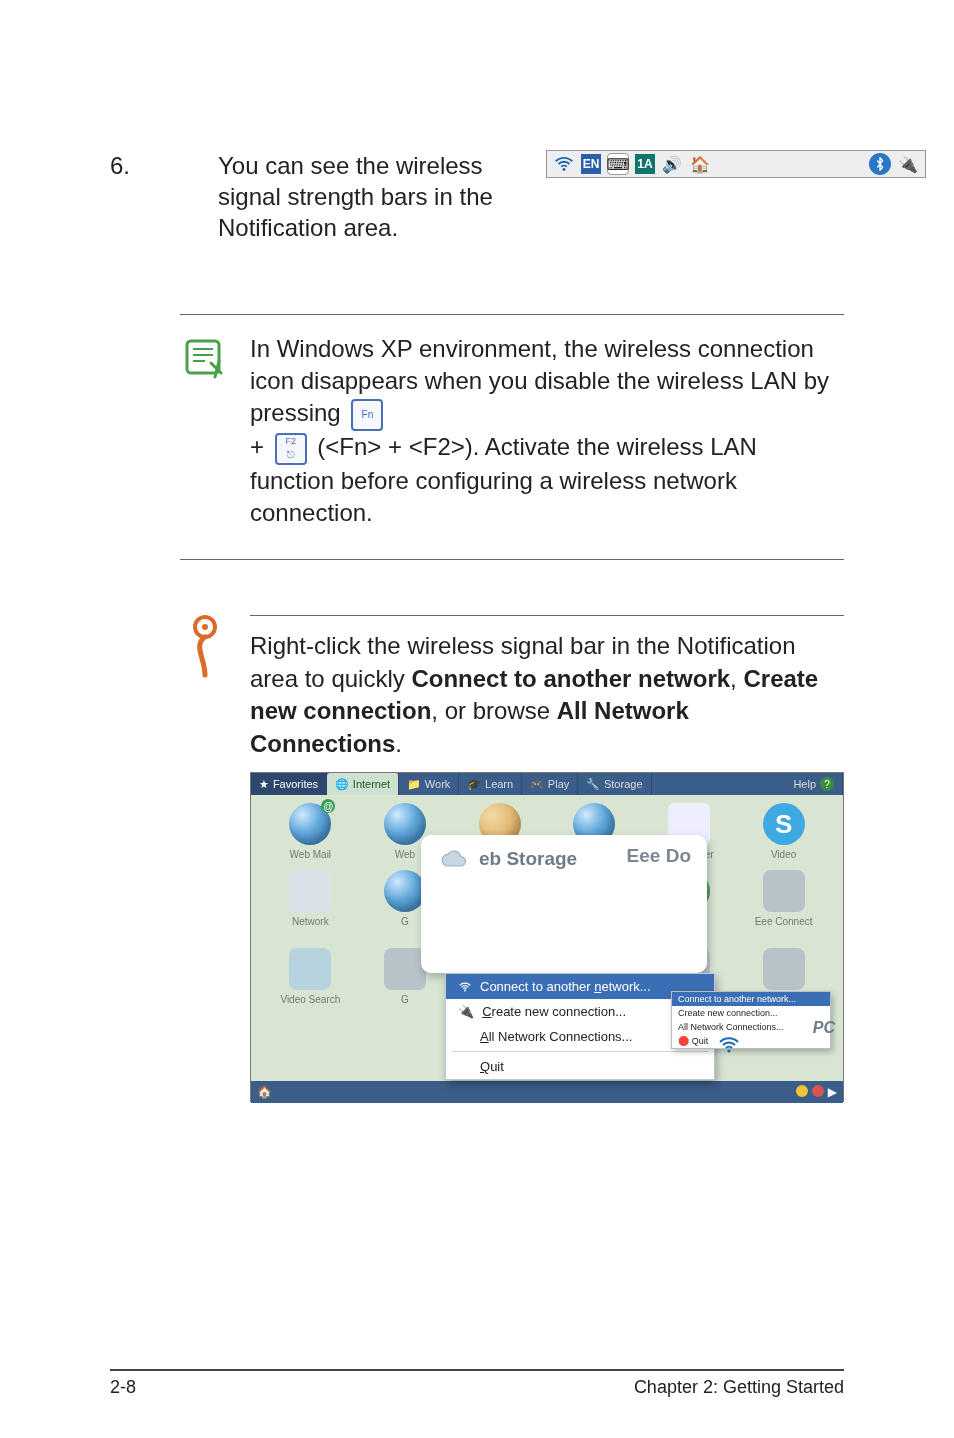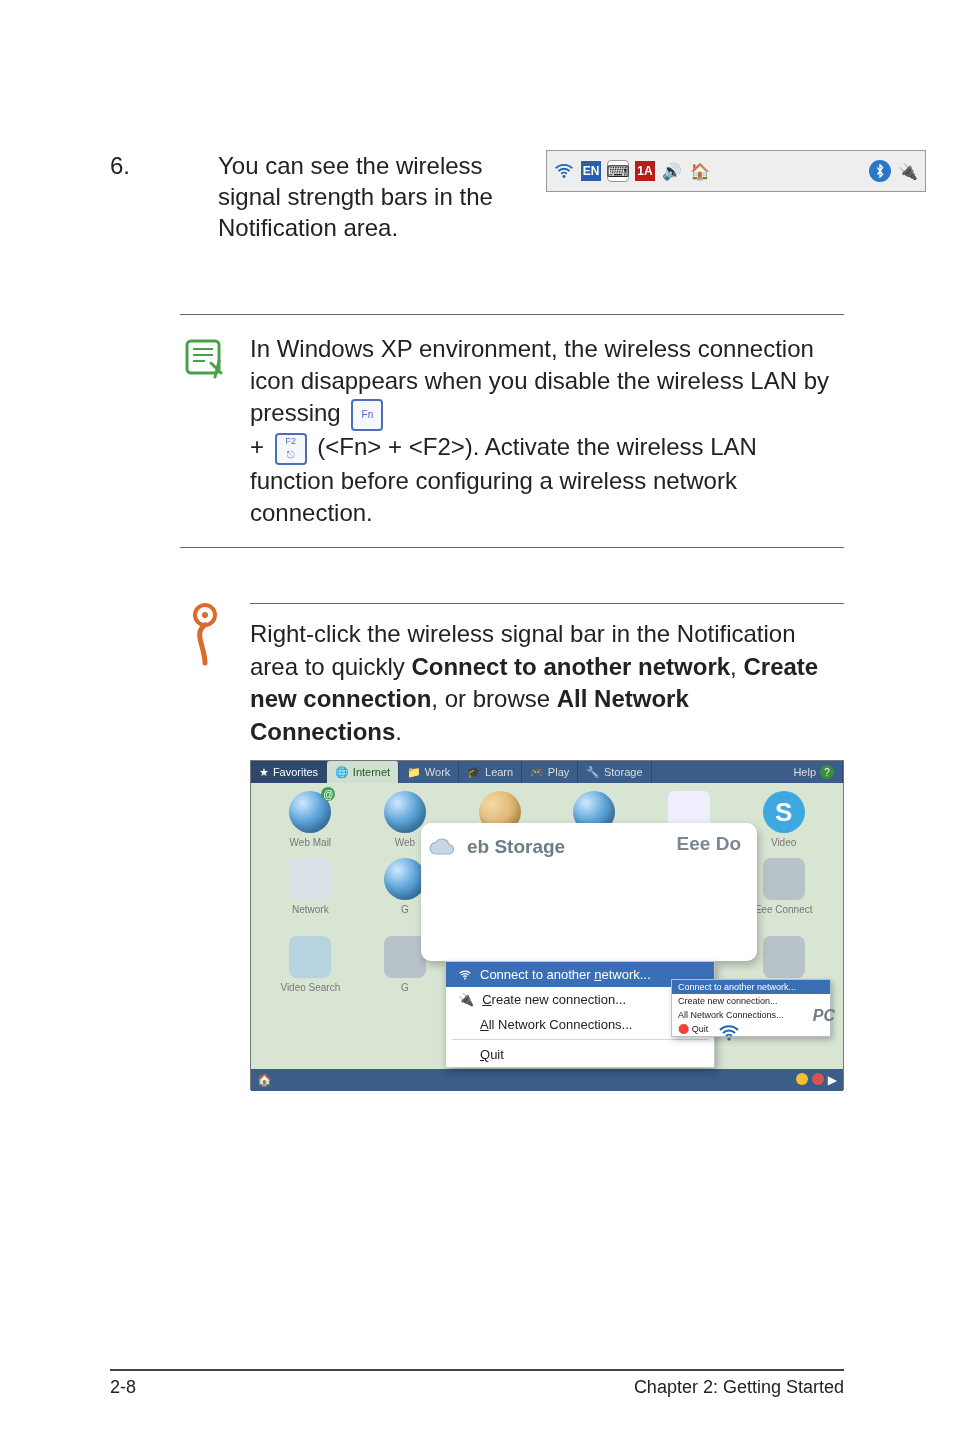--- a/index.html
+++ b/index.html
@@ -29,41 +29,41 @@
   .step-text {
     font-size: 24px;
     line-height: 1.3;
     width: 300px;
     flex-shrink: 0;
     margin-left: 44px;
   }
   .systray {
     margin-left: auto;
     width: 380px;
-    height: 42px;
+    height: 28px;
     border: 1px solid #999;
     background: #eee;
     display: flex;
     align-items: center;
     padding: 2px 6px;
     gap: 6px;
     flex-shrink: 0;
   }
   .systray-placeholder { flex: 1; }
   .tray-ico { width: 22px; height: 22px; display:flex; align-items:center; justify-content:center; border-radius:4px; }
   .tray-wifi svg { width: 26px; height: 26px; }
   .tray-square { background:#2a5ea8; color:#fff; font-size:12px; font-weight:bold; width:20px; height:20px; display:flex; align-items:center; justify-content:center;}
   .tray-bt { background:#2978c6; border-radius:50%; width:22px; height:22px; display:flex; align-items:center; justify-content:center;}
 
   .note-block {
     border-top: 1px solid #666;
     border-bottom: 1px solid #666;
     margin-left: 70px;
     margin-bottom: 55px;
-    padding: 18px 0 18px 0;
+    padding: 18px 0 30px 0;
     display: flex;
     gap: 20px;
   }
   .note-icon-col { width: 50px; flex-shrink: 0; display:flex; justify-content:center; }
   .note-text {
     font-size: 24px;
     line-height: 1.35;
   }
   .inline-key {
     display: inline-flex;
@@ -114,21 +114,21 @@
   .tab.internet { background:#cfe0d0; color:#1a5c1a; border-radius:3px 3px 0 0;}
   .tab.help { margin-left:auto; padding:0 8px;}
   .panel-body { background:#d8e5d3; height:calc(330px - 44px); position:relative; padding:8px 0 0 0;}
   .icon-row { display:flex; justify-content:space-around; padding: 0 12px; }
   .icon-cell { width:78px; display:flex; flex-direction:column; align-items:center; gap:4px; font-size:10px; color:#777; }
   .icon-cell .globe { width:42px; height:42px; background: radial-gradient(circle at 32% 28%, #cfe9ff 0%, #5ea5d8 45%, #2e72ab 100%); border-radius:50%; position:relative; box-shadow: inset -4px -6px 6px rgba(0,0,0,.18);}
   .icon-cell .generic { width:42px; height:42px; background:#b8c2c9; border-radius:8px; }
   .icon-cell .skype { width:42px; height:42px; background:#3da9e0; border-radius:50%; display:flex; align-items:center; justify-content:center; color:#fff; font-weight:800; font-size:26px;}
   .icon-cell .msn { width:42px; height:42px; background:#eef; border-radius:6px; }
   .icon-cell .net { width:42px; height:42px; background:#dae2e8; border-radius:6px; }
-  .big-badge { position:absolute; width:336px; height:138px; left:170px; top:40px; background:#fff; border-radius:10px; box-shadow: 2px 4px 8px rgba(0,0,0,.25); padding:10px 8px; }
+  .big-badge { position:absolute; width:286px; height:138px; left:170px; top:40px; background:#fff; border-radius:10px; box-shadow: 2px 4px 8px rgba(0,0,0,.25); padding:10px 20px; }
   .big-badge .title { color:#6c7c89; font-weight:700; font-size:19px; display:flex; align-items:center; gap:10px;}
   .big-badge .eee { color:#7b8893; font-weight:700; font-size:19px; position:absolute; right:16px; top:10px;}
   .ctx-menu { position:absolute; left:194px; top:178px; width:270px; background:#fff; border:1px solid #bfc6cd; box-shadow:2px 4px 8px rgba(0,0,0,.3); font-size:13px;}
   .ctx-item { padding:5px 12px; display:flex; align-items:center; gap:8px;}
   .ctx-item.sel { background:#3b6fb5; color:#fff;}
   .ctx-div { height:1px; background:#d0d6dc; margin:2px 6px;}
   .tooltip-menu { position:absolute; right:12px; bottom:32px; width:160px; background:#fff; border:1px solid #b8bfc6; font-size:9px; box-shadow:2px 3px 6px rgba(0,0,0,.25);}
   .tooltip-menu .tt-head { background:#3b6fb5; color:#fff; padding:2px 6px;}
   .tooltip-menu .tt-item { padding:2px 6px;}
   .pclabel { position:absolute; right:8px; bottom:44px; font-style:italic; color:#6c7c89; font-size:16px; font-weight:600;}
@@ -160,21 +160,21 @@
     <div class="step-text">You can see the wireless signal strength bars in the Notification area.</div>
     <div class="systray">
       <span class="tray-ico tray-wifi">
         <svg viewBox="0 0 24 24">
             <path fill="none" stroke="#1a68b3" stroke-width="2" d="M3 9c5-5 13-5 18 0M6 12c3.3-3.3 8.7-3.3 12 0M9 15c1.7-1.7 4.3-1.7 6 0"></path>
             <circle cx="12" cy="18" r="1.6" fill="#1a68b3"></circle>
           </svg>
       </span>
       <span class="tray-square">EN</span>
       <span class="tray-ico" style="background:#fff;border:1px solid #999;">⌨</span>
-      <span class="tray-square" style="background:#b91c1c;">1A</span>
+      <span class="tray-square" style="background:#0f766e;">1A</span>
       <span class="tray-ico">🔊</span>
       <span class="tray-ico" style="color:#e08a1e;">🏠</span>
       <span class="systray-placeholder"></span>
       <span class="tray-bt">
           <svg width="12" height="14" viewBox="0 0 12 16">
             <path d="M3 4l6 8-3 3V1l3 3-6 8" fill="none" stroke="#fff" stroke-width="1.5"></path>
           </svg>
         </span>
       <span class="tray-ico">🔌</span>
     </div>

